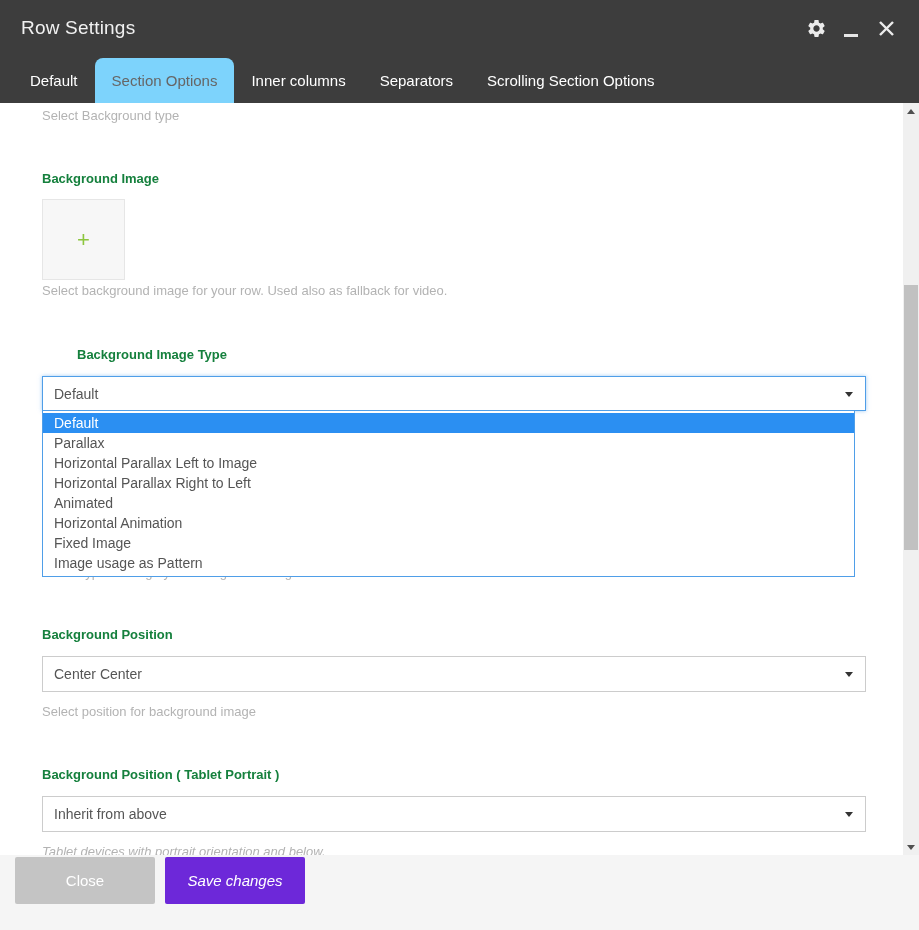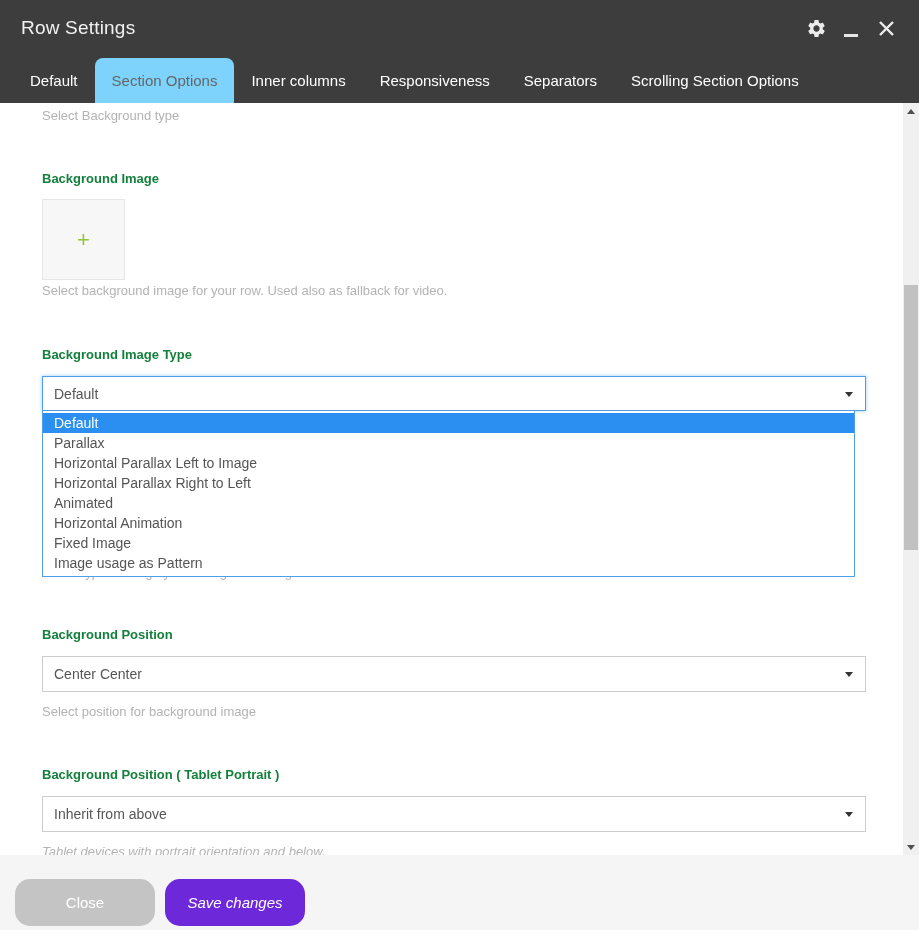--- a/index.html
+++ b/index.html
@@ -31,21 +31,21 @@
   .sel .caret{position:absolute;right:12px;top:50%;margin-top:-2px;width:0;height:0;
     border-left:4px solid transparent;border-right:4px solid transparent;border-top:5px solid #333;}
   .sel.focused{border:1px solid #4f9ee8;box-shadow:0 0 4px rgba(82,158,233,.55);}
   .dropdown{position:absolute;left:42px;top:307px;width:811px;background:#fff;
     border:1px solid #4f9ee8;z-index:3;padding:2px 0 3px 0;}
   .option{height:20px;line-height:20px;padding-left:11px;font-size:14px;color:#555;cursor:pointer;white-space:nowrap;}
   .option.is-active{background:#2b8ff2;color:#fff;}
   .obscured{z-index:1;}
   
   .footer{position:absolute;top:855px;left:0;width:919px;height:75px;background:#f5f5f5;}
-  .btn{position:absolute;top:24px;height:47px;width:140px;border:none;border-radius:15px;
+  .btn{position:absolute;top:2px;height:47px;width:140px;border:none;border-radius:2px;
     font-size:15px;color:#fff;font-family:inherit;cursor:pointer;}
   .btn-close{left:15px;background:#c4c4c4;}
   .btn-save{left:165px;background:#6d28d9;font-style:italic;}
   
   .sbar{position:absolute;right:0;top:103px;width:16px;height:752px;background:#f0f0f0;}
   .sb-arrow{position:absolute;left:0;width:16px;height:16px;display:flex;align-items:center;justify-content:center;cursor:pointer;}
   .sb-up{top:0;}
   .sb-down{bottom:0;}
   .tri-up{width:0;height:0;border-left:4px solid transparent;border-right:4px solid transparent;border-bottom:5px solid #505050;}
   .tri-down{width:0;height:0;border-left:4px solid transparent;border-right:4px solid transparent;border-top:5px solid #505050;}
@@ -71,37 +71,36 @@
           <line x1="2" y1="2" x2="15" y2="15" stroke="#ececec" stroke-width="2.4"></line>
           <line x1="15" y1="2" x2="2" y2="15" stroke="#ececec" stroke-width="2.4"></line>
         </svg>
       </div>
     </div>
   </div>
   <nav class="tabs">
     <div class="tab">Default</div>
       <div class="tab is-active">Section Options</div>
       <div class="tab">Inner columns</div>
-      <div class="tab">Responsiveness</div>
       <div class="tab">Separators</div>
       <div class="tab">Scrolling Section Options</div>
   </nav>
 </div>
 
 <div class="content">
 
   <div class="help" style="top:5px;">Select Background type</div>
 
   <div class="heading" style="top:68px;">Background Image</div>
   <div class="upload-box">
     <span class="plus">+</span>
   </div>
   <div class="help" style="top:180px;">Select background image for your row. Used also as fallback for video.</div>
 
-  <div class="heading" style="top:244px;">Background Image Type</div>
+  <div class="heading" style="top:244px;margin-left:35px;">Background Image Type</div>
   <div class="sel focused" style="top:273px;">
     <span>Default</span>
     <span class="caret"></span>
   </div>
 
   <div class="help obscured" style="top:462px;">Select type of usage your background image</div>
 
   <div class="dropdown">
     <div class="option is-active">Default</div>
       <div class="option">Parallax</div>

